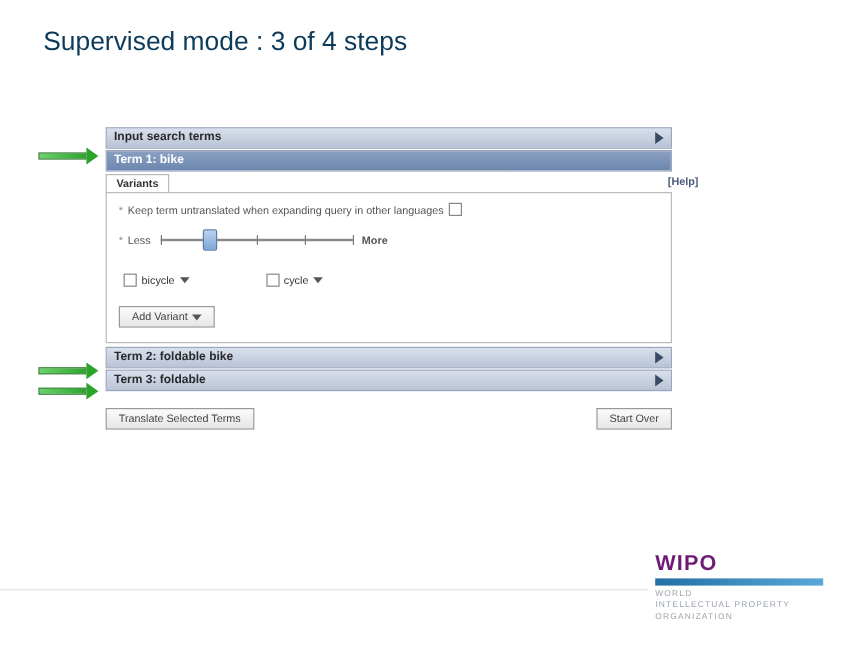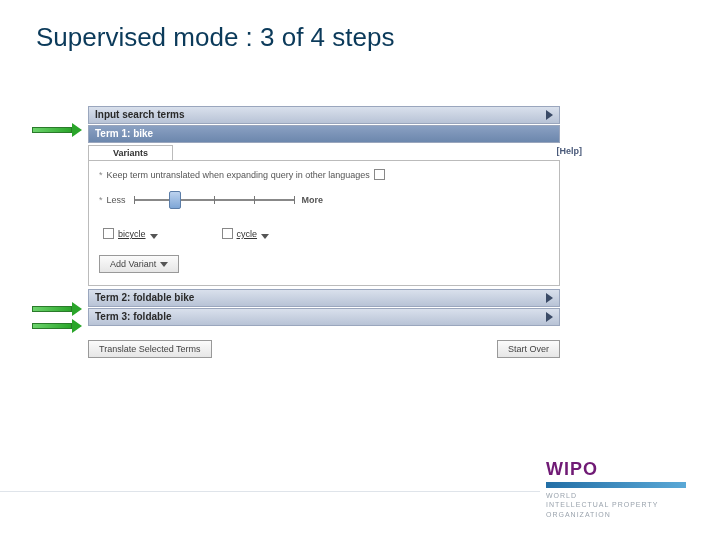--- a/index.html
+++ b/index.html
@@ -8,21 +8,21 @@
     height: 540px;
     background: #fff;
     font-family: Arial, Helvetica, sans-serif;
     position: relative;
     overflow: hidden;
   }
   .title {
     position: absolute;
     left: 36px;
     top: 22px;
-    font-size: 26px;
+    font-size: 22px;
     color: #0b3a5a;
     font-weight: 400;
   }
   .panel {
     position: absolute;
     left: 88px;
     top: 106px;
     width: 472px;
     font-size: 10px;
     color: #333;
@@ -50,21 +50,21 @@
     border-left: 7px solid #3a4a66;
   }
   .tabs {
     display: flex;
     gap: 1px;
     margin-top: 2px;
   }
   .tab {
     border: 1px solid #bbb;
     background: #f4f4f4;
-    padding: 2px 24px;
+    padding: 2px 8px;
     font-size: 9px;
     color: #333;
     border-bottom: none;
   }
   .tab.active { background: #fff; font-weight: bold; }
   .help {
     position: absolute;
     right: -22px;
     top: 1px;
     font-size: 9px;
@@ -113,21 +113,21 @@
     border-radius: 2px;
   }
   .variants {
     display: flex;
     gap: 60px;
     margin-top: 18px;
     margin-bottom: 16px;
     font-size: 9px;
   }
   .variant {
-    display: flex; align-items: flex-end; gap: 4px; text-decoration: underline;
+    display: flex; align-items: center; gap: 4px;
   }
   .mini-tri {
     width: 0; height: 0;
     border-left: 4px solid transparent;
     border-right: 4px solid transparent;
     border-top: 5px solid #555;
     display: inline-block;
   }
   .btn {
     border: 1px solid #999;

